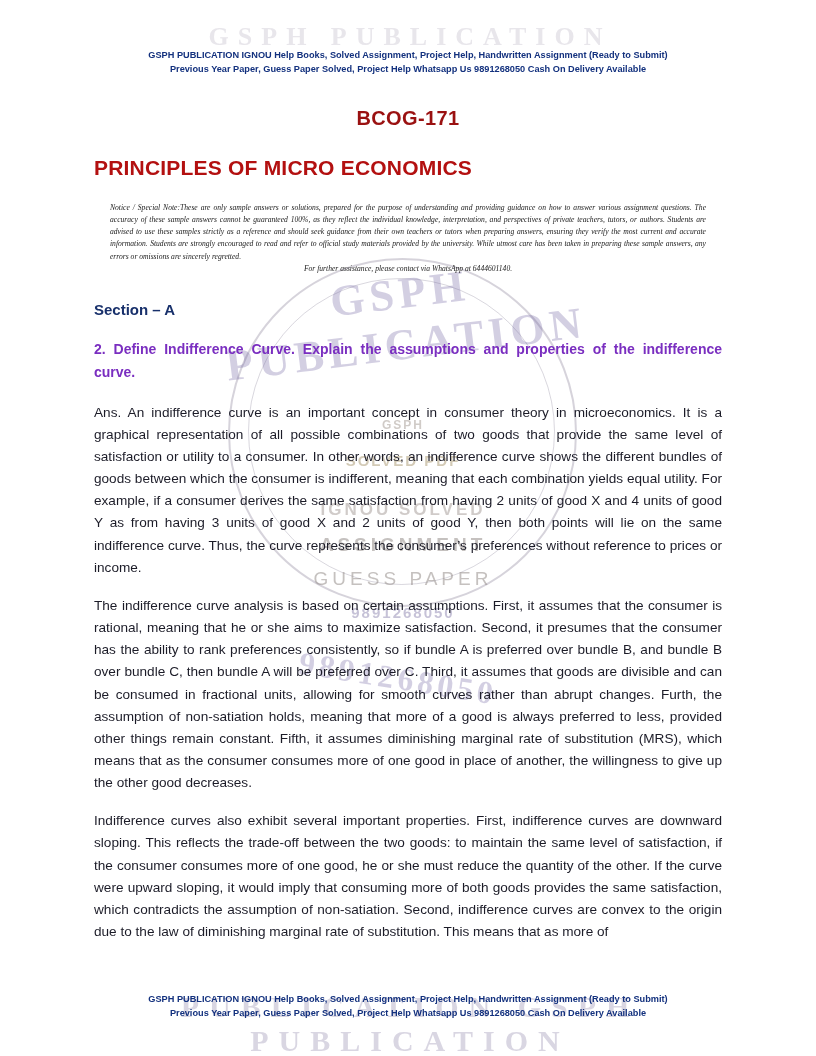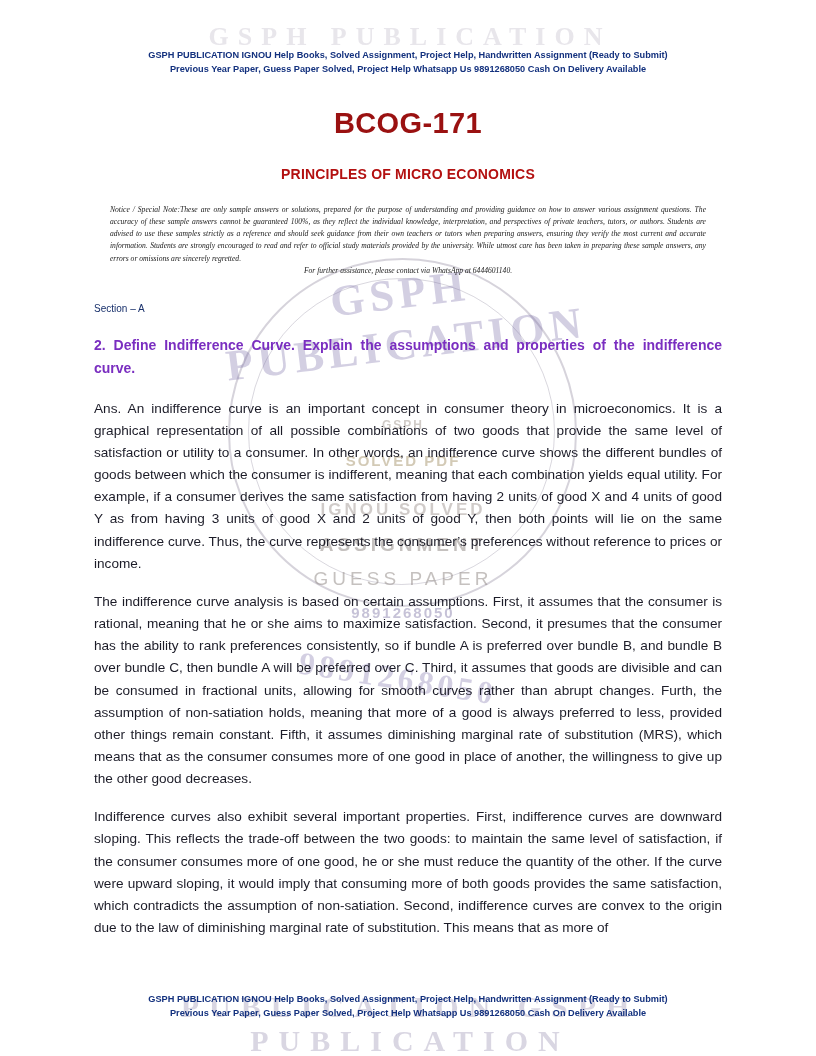--- a/index.html
+++ b/index.html
@@ -175,51 +175,50 @@
   .hdr {
     text-align: center;
     color: #13317e;
     font-size: 9.2px;
     font-weight: bold;
     line-height: 1.55;
     margin: 0 0 30px 0;
   }
   .doc-code {
     text-align: center;
-    font-size: 29px;
+    font-size: 20px;
     font-weight: bold;
     color: #9a1111;
     margin: 0 0 26px 0;
     letter-spacing: 0.4px;
   }
   .doc-title {
-    text-align: center;
-    font-size: 14px;
+    font-size: 21px;
     font-weight: bold;
     color: #b31010;
     margin: 0 0 22px 0;
     letter-spacing: 0.2px;
   }
   .notice {
     font-family: "Liberation Serif", serif;
     font-size: 7.6px;
     line-height: 1.62;
     text-align: justify;
     color: #1a1a1a;
     padding: 0 16px;
     margin: 1px 0 26px 0;
     font-style: italic;
   }
   .notice .last-line {
     display: block;
     text-align: center;
   }
   .section-head {
-    font-size: 10px;
-    font-weight: normal;
+    font-size: 15px;
+    font-weight: bold;
     color: #18306b;
     margin: 0 0 20px 0;
   }
   .question {
     font-size: 14px;
     font-weight: bold;
     color: #7a2ec0;
     line-height: 1.62;
     text-align: justify;
     margin: 0 0 18px 0;

